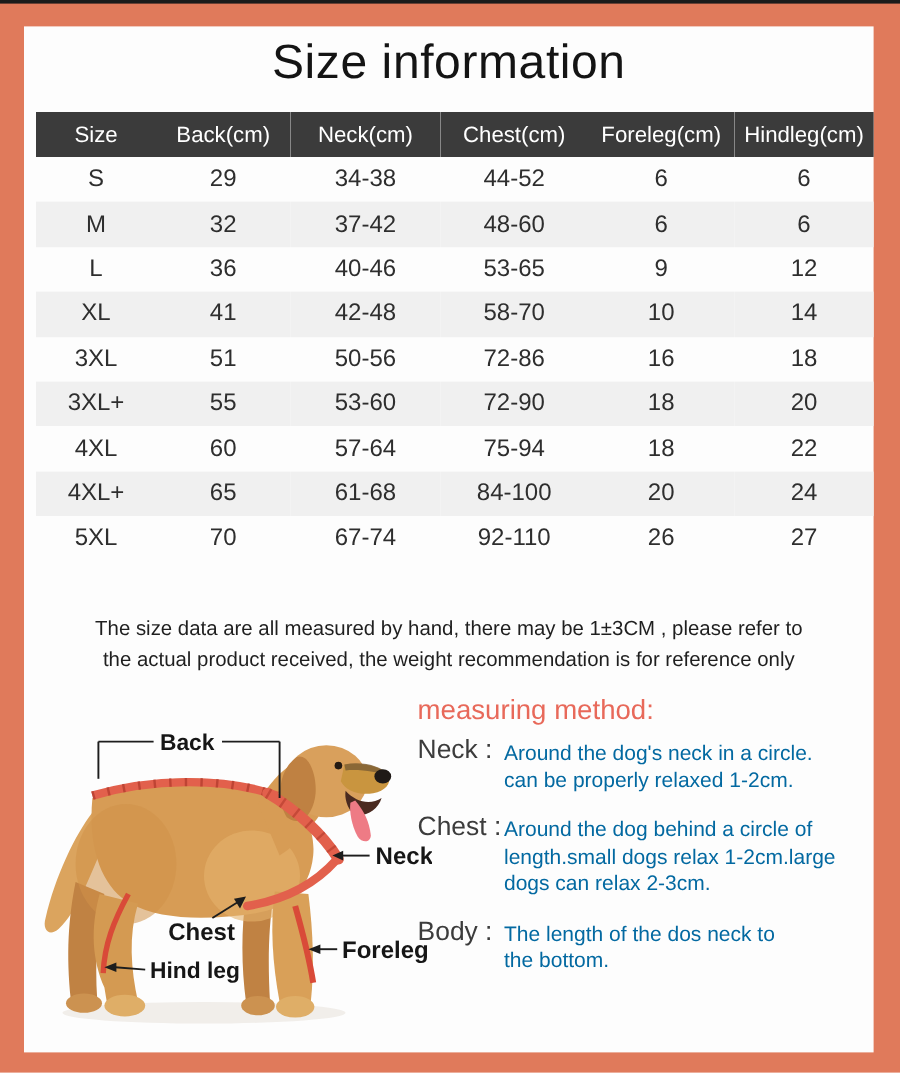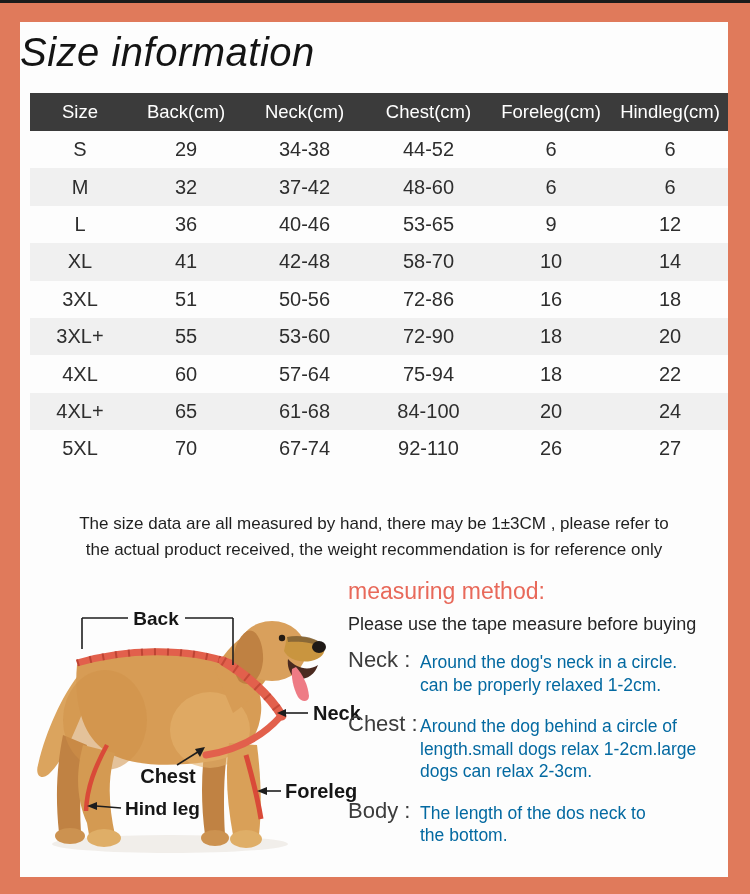--- a/index.html
+++ b/index.html
@@ -14,21 +14,21 @@
     position:absolute; top:0; left:0; width:750px; height:3px;
     background:var(--top-strip, #1b1b1b);
   }
   .panel {
     position:absolute; left:20px; top:22px; width:708px; height:855px;
     background:#fdfdfd;
   }
 
   .title {
     position:absolute; top:8px; left:0; width:100%;
-    font-size:40px; color:#141414; letter-spacing:0.5px;font-style:italic;
+    text-align:center; font-size:40px; color:#141414; letter-spacing:0.5px;
   }
 
   table.size-table {
     position:absolute; left:10px; top:71px; width:698px;
     border-collapse:collapse; table-layout:fixed;
   }
   table.size-table th {
     background:var(--header-bg, #3b3b3b); color:var(--header-text, #ffffff);
     font-size:18.5px; font-weight:400; height:38px; padding:0;
     white-space:nowrap; overflow:hidden;
@@ -226,21 +226,20 @@
 
       <text x="131" y="30" font-size="19" text-anchor="middle">Back</text>
       <text x="288" y="125" font-size="20" text-anchor="start">Neck</text>
       <text x="143" y="188" font-size="20" text-anchor="middle">Chest</text>
       <text x="100" y="220" font-size="19" text-anchor="start">Hind leg</text>
       <text x="260" y="203" font-size="20" text-anchor="start">Foreleg</text>
     </svg>
 
     <div class="measuring">
       <div class="m-title">measuring method:</div>
-      <div class="m-intro">Please use the tape measure before buying</div>
 
       <div class="m-item">
         <div class="m-key"><span>Neck</span><span> :</span></div>
         <div class="m-lines">
           <div class="m-line">Around the dog's neck in a circle.</div>
           <div class="m-line">can be properly relaxed 1-2cm.</div>
         </div>
       </div>
 
       <div class="m-item">

